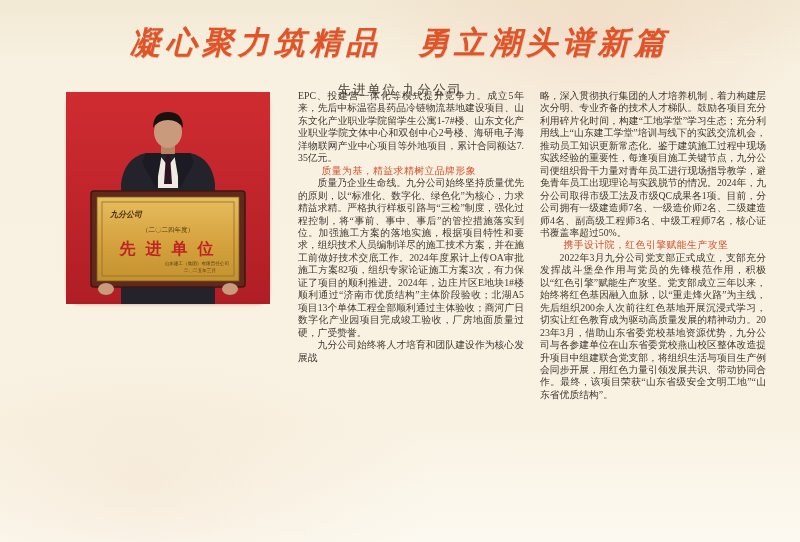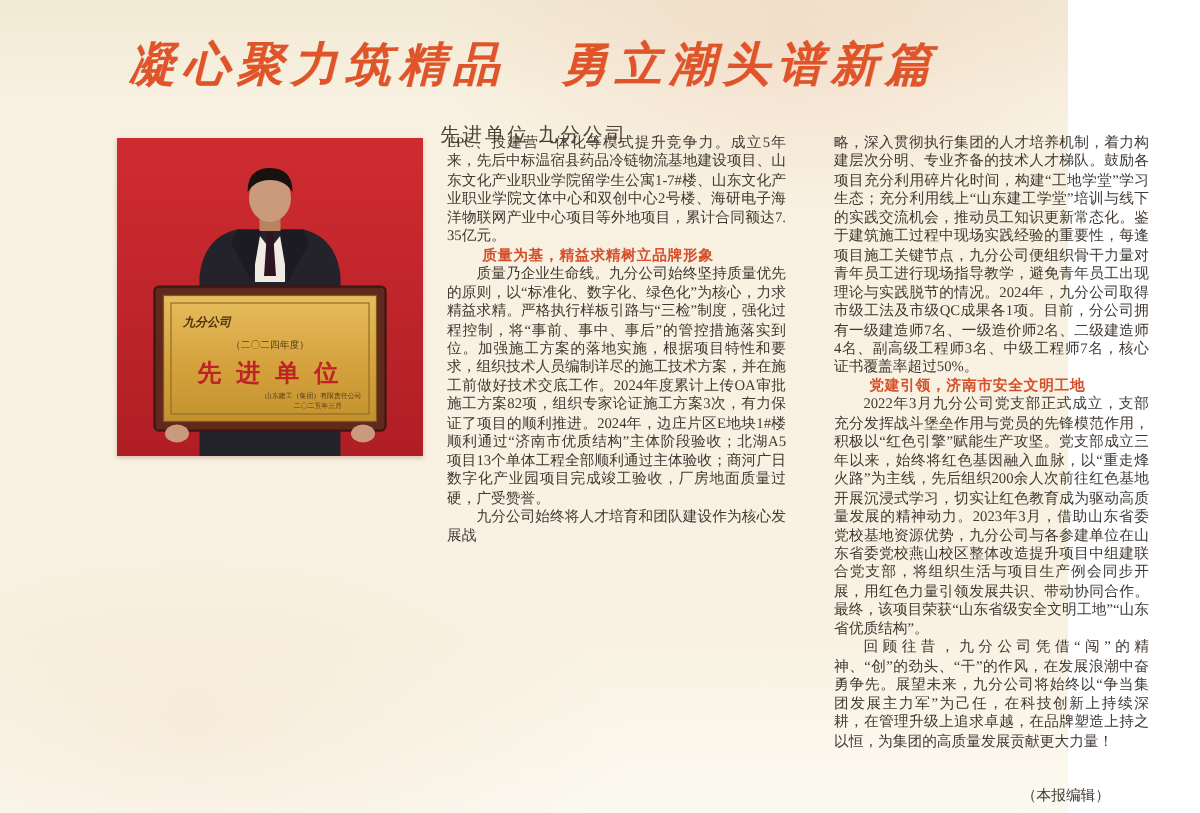--- a/index.html
+++ b/index.html
@@ -2,52 +2,53 @@
 <html><head>
 <meta charset="utf-8">
 <style>
   * { margin:0; padding:0; box-sizing:border-box; }
   html,body { width:800px; height:542px; overflow:hidden; }
   body {
     font-family:"Liberation Serif","DejaVu Serif",serif;
     color:#3f3833;
   }
   .page {
-    position:relative; width:712px; height:542px;
+    position:relative; width:800px; height:542px;
     background:
       radial-gradient(ellipse 340px 160px at 74% 6%, rgba(228,158,128,0.18), transparent 70%),
       radial-gradient(ellipse 420px 200px at 18% 90%, rgba(233,196,160,0.20), transparent 70%),
       linear-gradient(180deg,#f2e9d4 0%, #f8f1e1 12%, #f9f2e3 78%, #fbf7ec 92%, #fcf9f0 100%);
   }
   .masthead { position:absolute; top:22px; left:0; width:100%; text-align:center; }
   .title {
     font-size:31px; font-weight:bold; font-style:italic;
     letter-spacing:5px; color:#df5429;
     text-shadow:0.5px 0.5px 0 rgba(180,60,20,0.25);
     white-space:nowrap;
   }
   .subtitle { margin-top:17px; font-size:13px; letter-spacing:2px; color:#4e4237; }
 
   .content { position:absolute; left:66px; top:90px; width:700px; display:flex; gap:16px; }
   .col { font-size:9.8px; line-height:12.45px; text-align:justify; word-break:break-all; }
   .col1 { width:216px; }
   .col2 { width:226px; }
-  .col3 { width:226px; flex:1;margin-left:16px; }
+  .col3 { width:226px; flex:1; }
 
   .para { text-indent:2em; }
   .para.cont { text-indent:0; }
   .sub {
-    color:#d4512c; font-weight:700; text-indent:2.4em;
+    color:#d4512c; font-weight:400; text-indent:2.4em;
     letter-spacing:0.5px;
   }
   .byline { text-align:right; padding-right:26px; margin-top:24px; text-indent:0; }
 
   .photo {
-    width:204px; height:212px; margin:2px 0 10px 12px;
+    width:204px; height:212px; margin:2px 0 10px 0;
     box-shadow:0 1px 3px rgba(120,40,20,0.25);
+    border-radius:14px;
   }
   .photo svg { display:block; width:100%; height:100%; }
 </style>
 </head>
 <body>
 
 <div class="page">
 
   <div class="masthead">
     <div class="title">凝心聚力筑精品　勇立潮头谱新篇</div>
@@ -101,20 +102,18 @@
 
     <div class="col col2">
       <p class="para cont">EPC、投建营一体化等模式提升竞争力。成立5年来，先后中标温宿县药品冷链物流基地建设项目、山东文化产业职业学院留学生公寓1-7#楼、山东文化产业职业学院文体中心和双创中心2号楼、海研电子海洋物联网产业中心项目等外地项目，累计合同额达7.35亿元。</p>
       <p class="sub">质量为基，精益求精树立品牌形象</p>
       <p class="para">质量乃企业生命线。九分公司始终坚持质量优先的原则，以“标准化、数字化、绿色化”为核心，力求精益求精。严格执行样板引路与“三检”制度，强化过程控制，将“事前、事中、事后”的管控措施落实到位。加强施工方案的落地实施，根据项目特性和要求，组织技术人员编制详尽的施工技术方案，并在施工前做好技术交底工作。2024年度累计上传OA审批施工方案82项，组织专家论证施工方案3次，有力保证了项目的顺利推进。2024年，边庄片区E地块1#楼顺利通过“济南市优质结构”主体阶段验收；北湖A5项目13个单体工程全部顺利通过主体验收；商河广日数字化产业园项目完成竣工验收，厂房地面质量过硬，广受赞誉。</p>
       <p class="para">九分公司始终将人才培育和团队建设作为核心发展战</p>
     </div>
 
     <div class="col col3">
       <p class="para cont">略，深入贯彻执行集团的人才培养机制，着力构建层次分明、专业齐备的技术人才梯队。鼓励各项目充分利用碎片化时间，构建“工地学堂”学习生态；充分利用线上“山东建工学堂”培训与线下的实践交流机会，推动员工知识更新常态化。鉴于建筑施工过程中现场实践经验的重要性，每逢项目施工关键节点，九分公司便组织骨干力量对青年员工进行现场指导教学，避免青年员工出现理论与实践脱节的情况。2024年，九分公司取得市级工法及市级QC成果各1项。目前，分公司拥有一级建造师7名、一级造价师2名、二级建造师4名、副高级工程师3名、中级工程师7名，核心证书覆盖率超过50%。</p>
-      <p class="sub">党建引领，济南市安全文明工地</p>
+      <p class="sub">携手设计院，红色引擎赋能生产攻坚</p>
       <p class="para">2022年3月九分公司党支部正式成立，支部充分发挥战斗堡垒作用与党员的先锋模范作用，积极以“红色引擎”赋能生产攻坚。党支部成立三年以来，始终将红色基因融入血脉，以“重走烽火路”为主线，先后组织200余人次前往红色基地开展沉浸式学习，切实让红色教育成为驱动高质量发展的精神动力。2023年3月，借助山东省委党校基地资源优势，九分公司与各参建单位在山东省委党校燕山校区整体改造提升项目中组建联合党支部，将组织生活与项目生产例会同步开展，用红色力量引领发展共识、带动协同合作。最终，该项目荣获“山东省级安全文明工地”“山东省优质结构”。</p>
-      <p class="para">回顾往昔，九分公司凭借“闯”的精神、“创”的劲头、“干”的作风，在发展浪潮中奋勇争先。展望未来，九分公司将始终以“争当集团发展主力军”为己任，在科技创新上持续深耕，在管理升级上追求卓越，在品牌塑造上持之以恒，为集团的高质量发展贡献更大力量！</p>
-      <p class="byline">（本报编辑）</p>
     </div>
 
   </div>
 </div>
 
 </body></html>

